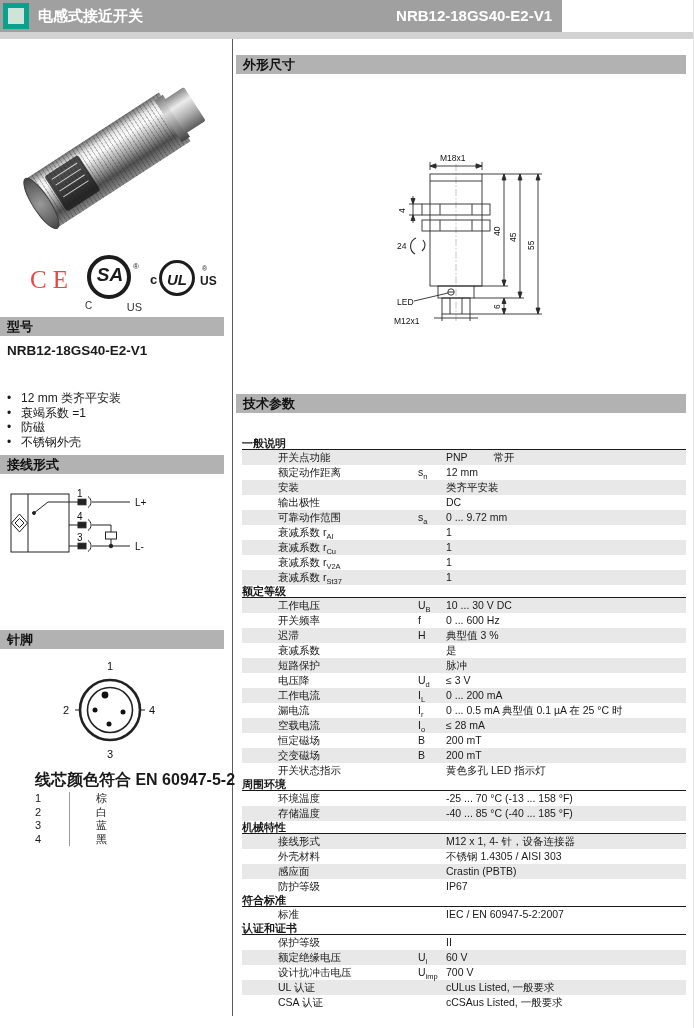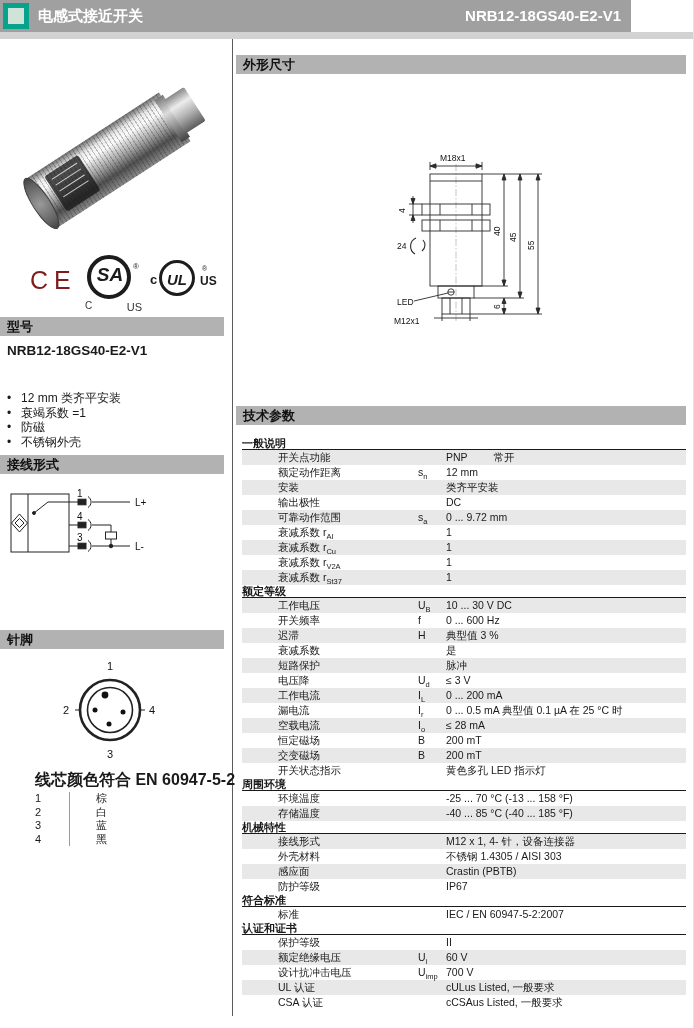--- a/index.html
+++ b/index.html
@@ -3,21 +3,21 @@
 <meta charset="utf-8">
 <style>
   * { margin:0; padding:0; box-sizing:border-box; }
   html,body { background:#fff; }
   .page {
     position:relative; width:694px; height:1028px; background:#fff;
     font-family:"Liberation Sans","DejaVu Sans",sans-serif; color:#1a1a1a;
     overflow:hidden; border-right:1px solid #e2e2e2;
   }
   
-  .topbar { position:absolute; left:0; top:0; width:631px; height:32px; background:#a0a0a0; }
+  .topbar { position:absolute; left:0; top:0; width:562px; height:32px; background:#a0a0a0; }
   .appicon { position:absolute; left:3px; top:3px; width:26px; height:26px;
              background:#cfe3d9; border:5px solid #07a28c; }
   .topbar .t-title { position:absolute; left:38px; top:7px; font-size:15px; font-weight:bold; color:#fff; }
   .topbar .t-model { position:absolute; right:10px; top:7px; font-size:15px; font-weight:bold; color:#fff; }
   .topstrip { position:absolute; left:0; top:32px; width:694px; height:7px; background:#d2d2d2; }
   .vdivider { position:absolute; left:232px; top:39px; width:1px; height:977px; background:#5a5a5a; }
 
   
   .bar { position:absolute; height:19px; background:#b2b2b2; color:#111;
          font-size:13px; font-weight:bold; line-height:19px; padding-left:7px; }
@@ -40,21 +40,21 @@
   .cyl-label { position:absolute; left:26px; top:8px; width:40px; height:42px; background:rgba(25,25,25,.78);
     border-radius:3px; }
   .cyl-label i { display:block; height:1px; background:#cfcfcf; margin:6px 5px 0 5px; }
   .cyl-face { position:absolute; left:0px; top:-1px; width:18px; height:60px; border-radius:50%;
     background:radial-gradient(circle at 40% 50%, #9a9a9a 0%, #5f5f5f 70%, #3c3c3c 100%); border:1px solid #3a3a3a; }
   .cyl-conn { position:absolute; left:168px; top:9px; width:24px; height:40px;
     background:linear-gradient(180deg,#888 0%,#ececec 30%,#b5b5b5 60%,#5c5c5c 100%); border-radius:2px; }
   .cyl-nut { position:absolute; left:160px; top:4px; width:10px; height:50px;
     background:linear-gradient(180deg,#777,#ddd 35%,#888 70%,#444); }
   
-  .logo-ce { position:absolute; left:30px; top:266px; font-size:25px; letter-spacing:6px; color:#7f1d1d; }
+  .logo-ce { position:absolute; left:30px; top:266px; font-size:25px; letter-spacing:6px; color:#ef4444;font-family:Liberation Serif, serif; }
   .logo-csa { position:absolute; left:84px; top:255px; width:52px; height:52px; }
   .csa-circle { position:absolute; left:3px; top:0; width:44px; height:44px; border:4px solid #1c1c1c;
     border-radius:50%; }
   .csa-sa { position:absolute; left:0; top:9px; width:52px; text-align:center; font-size:19px;
     font-weight:bold; font-style:italic; color:#1c1c1c; }
   .csa-reg { position:absolute; right:-3px; top:7px; font-size:8px; }
   .csa-c { position:absolute; left:1px; bottom:-4px; font-size:10px; color:#333; }
   .csa-us { position:absolute; right:-6px; bottom:-6px; font-size:11px; color:#333; }
   .logo-ul { position:absolute; left:150px; top:258px; width:60px; height:46px; }
   .ul-c { position:absolute; left:0; top:14px; font-size:13px; font-weight:bold; color:#1c1c1c; }
@@ -313,21 +313,21 @@
       <text id="dm-24" x="5" y="99">24</text>
       <text id="dm-led" x="5" y="155">LED</text>
       <text id="dm-m12" x="2" y="174">M12x1</text>
       <text id="dm-40" transform="rotate(-90 108 86)" x="108" y="86">40</text>
       <text id="dm-45" transform="rotate(-90 124 92)" x="124" y="92">45</text>
       <text id="dm-55" transform="rotate(-90 142 100)" x="142" y="100">55</text>
       <text id="dm-6" transform="rotate(-90 108 159)" x="108" y="159">6</text>
     </g>
   </svg>
 
-  <div class="bar right" style="top:406px;">技术参数</div>
+  <div class="bar right" style="top:394px;">技术参数</div>
   <div class="tech-table">
       <div class="trow sub">
         <div>一般说明</div>
       </div>
       <div class="trow data alt">
         <div class="c1">开关点功能</div>
         <div class="c2"></div>
         <div class="c3">PNP<span class="v2">常开</span></div>
       </div>
       <div class="trow data">

